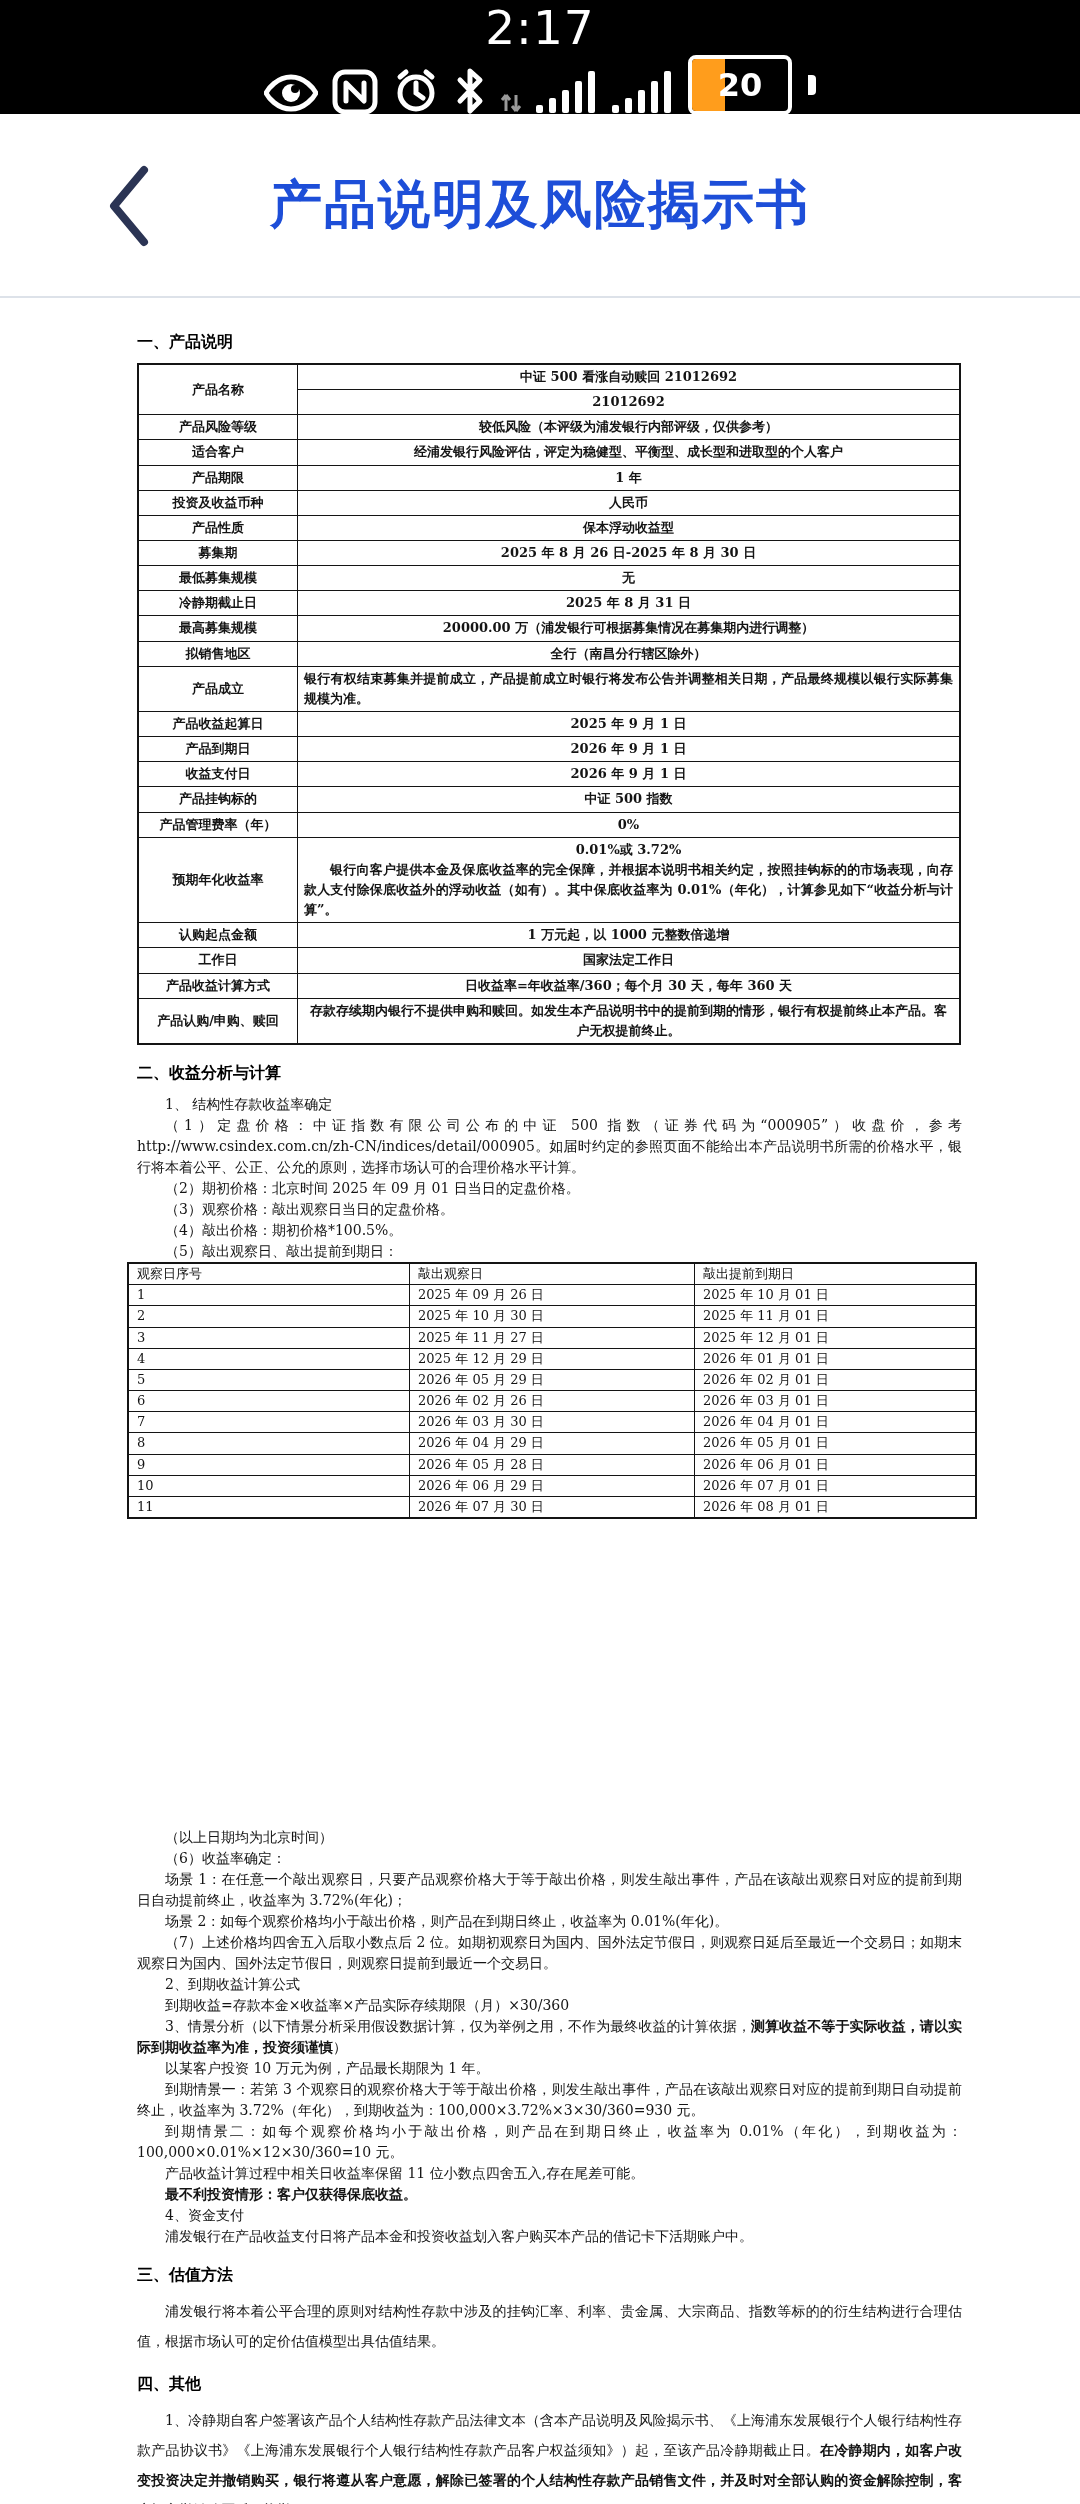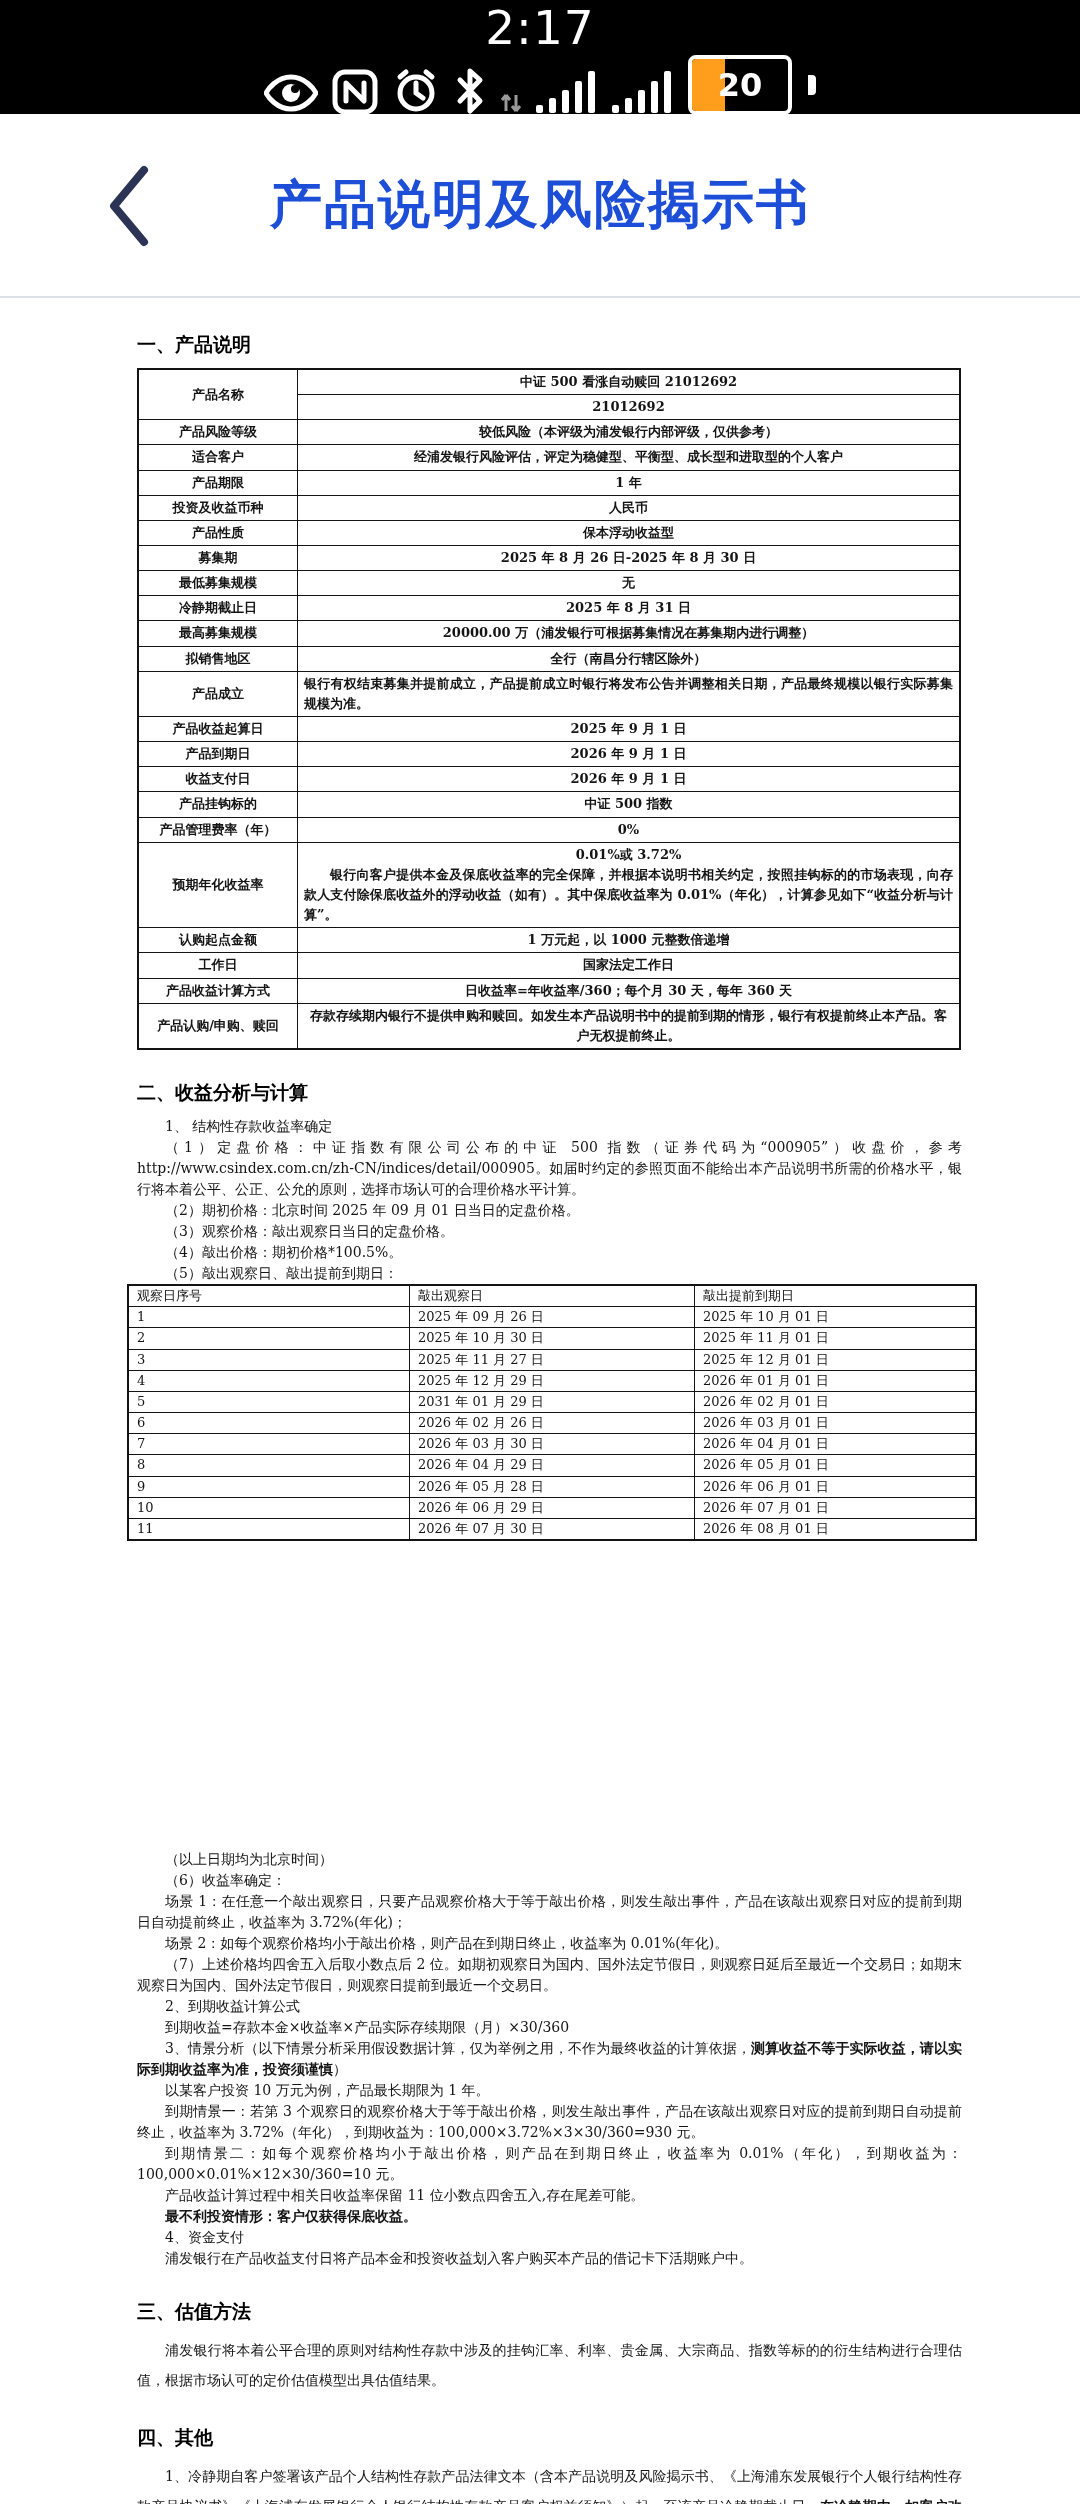--- a/index.html
+++ b/index.html
@@ -22,22 +22,22 @@
           border-bottom:2px solid #dde2e9;box-sizing:border-box;}
   .back{position:absolute;left:100px;top:50px;width:60px;height:84px;cursor:pointer;}
   .appbar-title{position:absolute;left:0;right:0;top:0;height:182px;display:flex;
                 align-items:center;justify-content:center;font-size:52px;font-weight:700;
                 color:#1d4ed8;letter-spacing:2px;}
   
   .doc{position:absolute;top:298px;left:0;width:1080px;bottom:0;background:#fff;
        padding:34px 118px 0 137px;box-sizing:border-box;color:#141414;
        font-family:"DejaVu Serif",serif;}
   .sec-h{font-family:"Liberation Sans",sans-serif;font-weight:700;color:#000;
-         font-size:19px;margin:0 0 10px 0;}
-  .sec-h.mid{margin-top:30px;}
+         font-size:16px;margin:0 0 10px 0;}
+  .sec-h.mid{margin-top:18px;}
   
   table{border-collapse:collapse;}
   .t1{width:824px;border:2px solid #141414;font-size:13px;font-weight:bold;}
   .t1 td{border:1px solid #141414;padding:2px 6px;text-align:center;line-height:1.55;vertical-align:middle;}
   .t1 td.lbl{width:146px;}
   .t1 td.left{text-align:justify;}
   .t1 .sub td{border-top:1px solid #141414;}
   .indent2{text-indent:2em;display:block;text-align:justify;}
   
   .para{margin:0;font-size:14px;line-height:21px;text-align:justify;text-indent:2em;}
@@ -258,21 +258,21 @@
             <td>2025 年 11 月 27 日</td>
             <td>2025 年 12 月 01 日</td>
           </tr>
       <tr>
             <td>4</td>
             <td>2025 年 12 月 29 日</td>
             <td>2026 年 01 月 01 日</td>
           </tr>
       <tr>
             <td>5</td>
-            <td>2031 年 01 月 29 日</td>
+            <td>2026 年 05 月 29 日</td>
             <td>2026 年 02 月 01 日</td>
           </tr>
       <tr>
             <td>6</td>
             <td>2026 年 02 月 26 日</td>
             <td>2026 年 03 月 01 日</td>
           </tr>
       <tr>
             <td>7</td>
             <td>2026 年 03 月 30 日</td>

